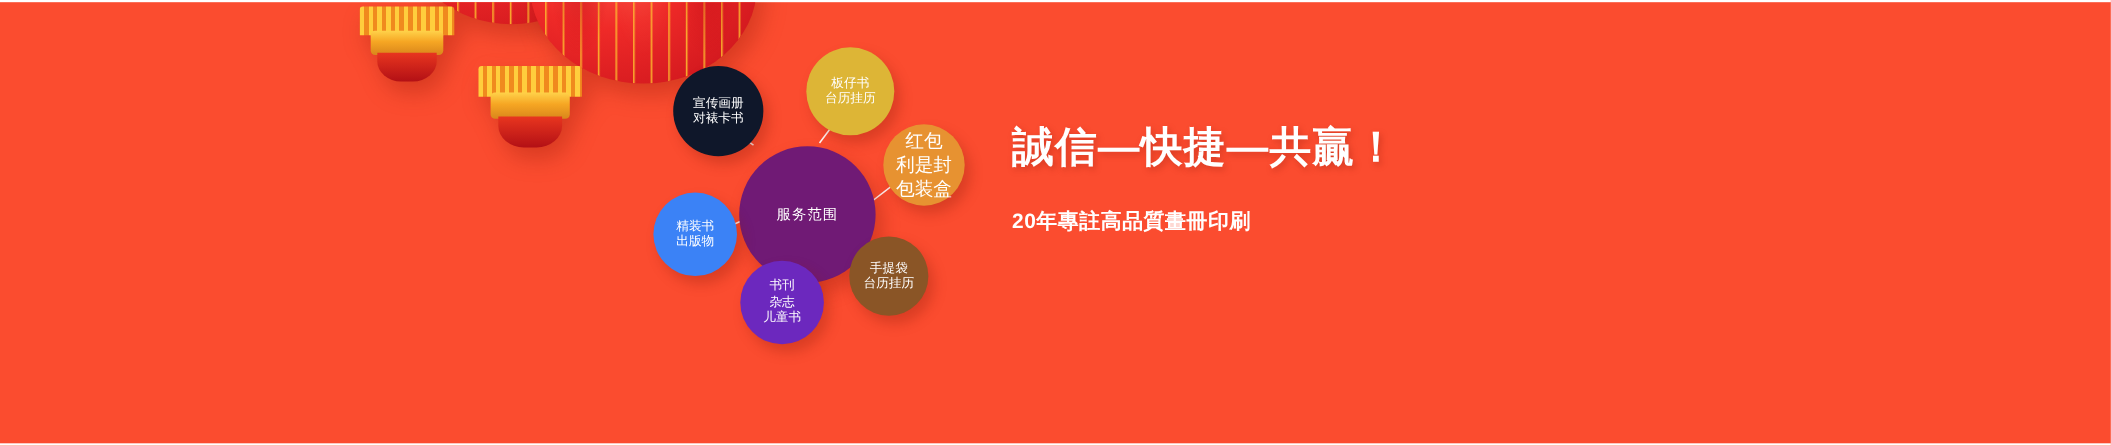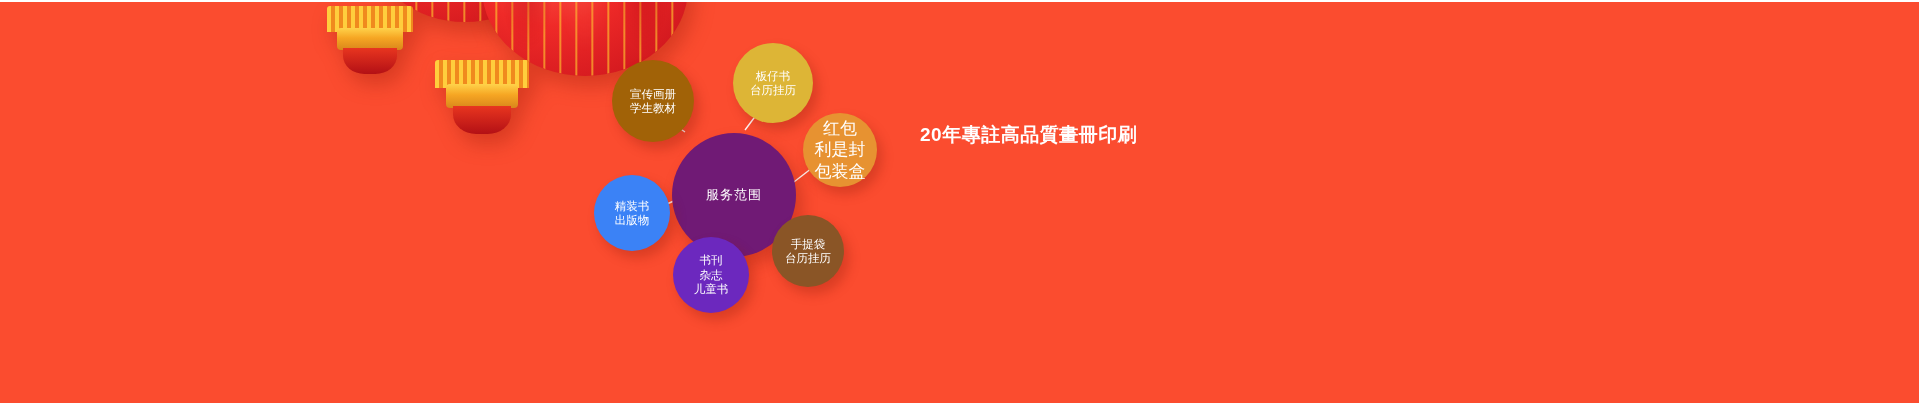--- a/index.html
+++ b/index.html
@@ -134,21 +134,21 @@
     width: 124px; height: 124px;
     left: 672px; top: 131px;
     background: #701a75;
     font-size: 13px;
     letter-spacing: 1px;
     box-shadow: 6px 9px 16px rgba(140,25,10,.33);
   }
   #node-promo {
     width: 82px; height: 82px;
     left: 612px; top: 58px;
-    background: #a16207;
+    background: #0f172a;
     font-size: 11.5px;
   }
   #node-board {
     width: 80px; height: 80px;
     left: 733px; top: 41px;
     background: #ddb536;
     font-size: 11.5px;
   }
   #node-redpacket {
     width: 74px; height: 74px;
@@ -184,21 +184,21 @@
   }
   #slogan-headline {
     font-size: 38px;
     font-weight: 700;
     letter-spacing: 1px;
     line-height: 1.1;
     white-space: nowrap;
     text-shadow: 2px 3px 6px rgba(150,30,15,.35);
   }
   #slogan-lines {
-    margin-top: 6px;
+    margin-top: 31px;
   }
   #slogan-lines .sub-line {
     font-size: 19px;
     font-weight: 700;
     line-height: 1.55;
     white-space: nowrap;
     letter-spacing: .5px;
   }
 </style>
 </head>
@@ -239,21 +239,21 @@
         <line x1="764" y1="240" x2="784" y2="228"></line>
       </g>
     </svg>
 
     <div class="node" id="node-center">
       <span class="line">服务范围</span>
     </div>
 
     <div class="node" id="node-promo">
       <span class="line">宣传画册</span>
-      <span class="line">学生教材</span>
+      <span class="line">对裱卡书</span>
     </div>
 
     <div class="node" id="node-board">
       <span class="line">板仔书</span>
       <span class="line">台历挂历</span>
     </div>
 
     <div class="node" id="node-redpacket">
       <span class="line">红包</span>
       <span class="line">利是封</span>
@@ -272,18 +272,19 @@
     </div>
 
     <div class="node" id="node-bag">
       <span class="line">手提袋</span>
       <span class="line">台历挂历</span>
     </div>
 
   </div>
 
   <div id="slogan">
+    <div id="slogan-headline">誠信—快捷—共贏！</div>
     <div id="slogan-lines">
       <div class="sub-line">20年專註高品質畫冊印刷</div>
     </div>
   </div>
 
 </div>
 
 </body></html>

